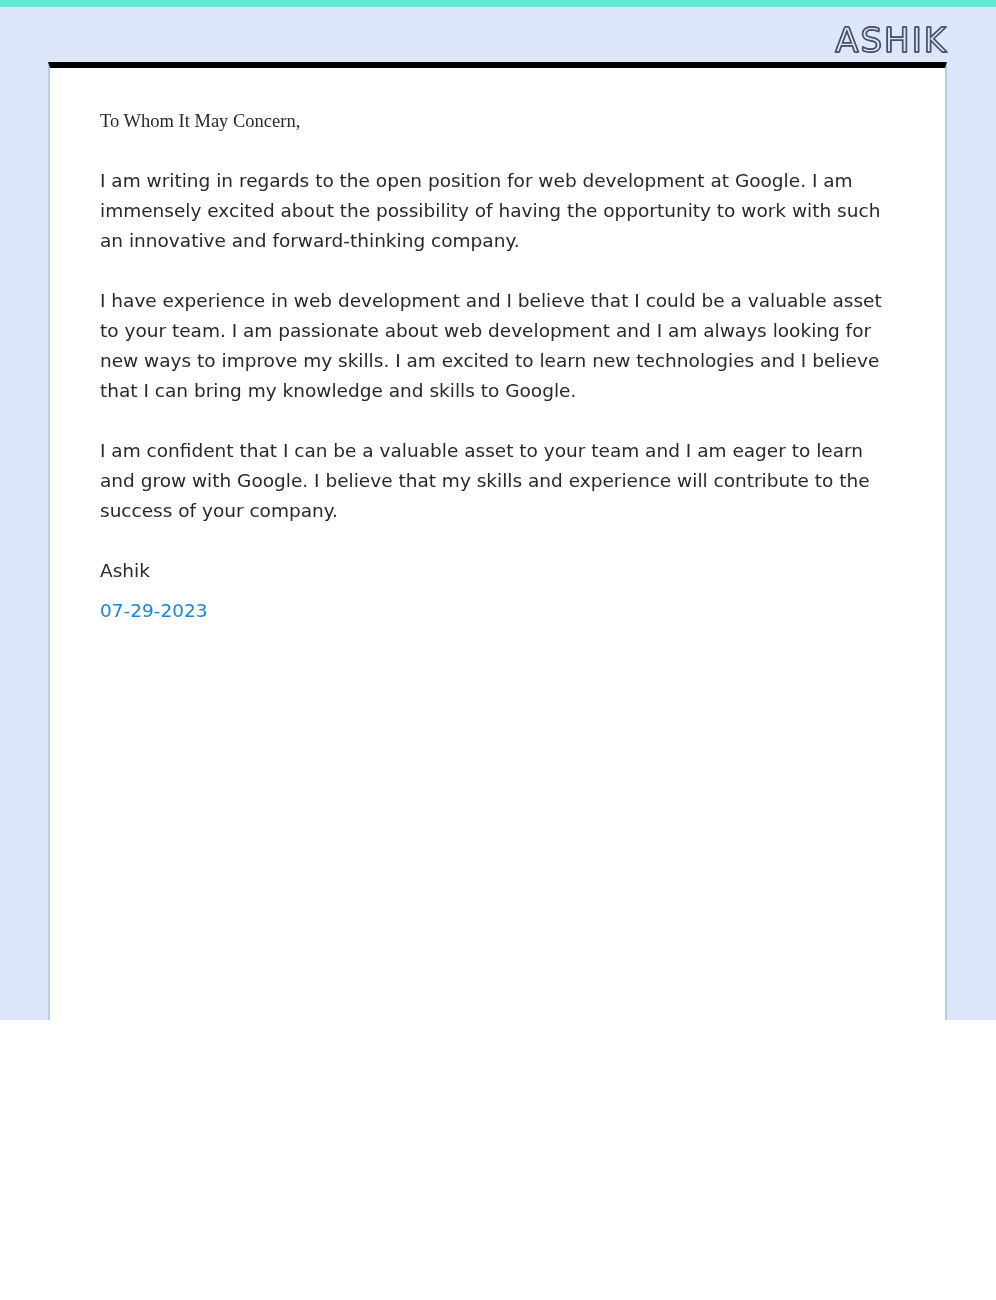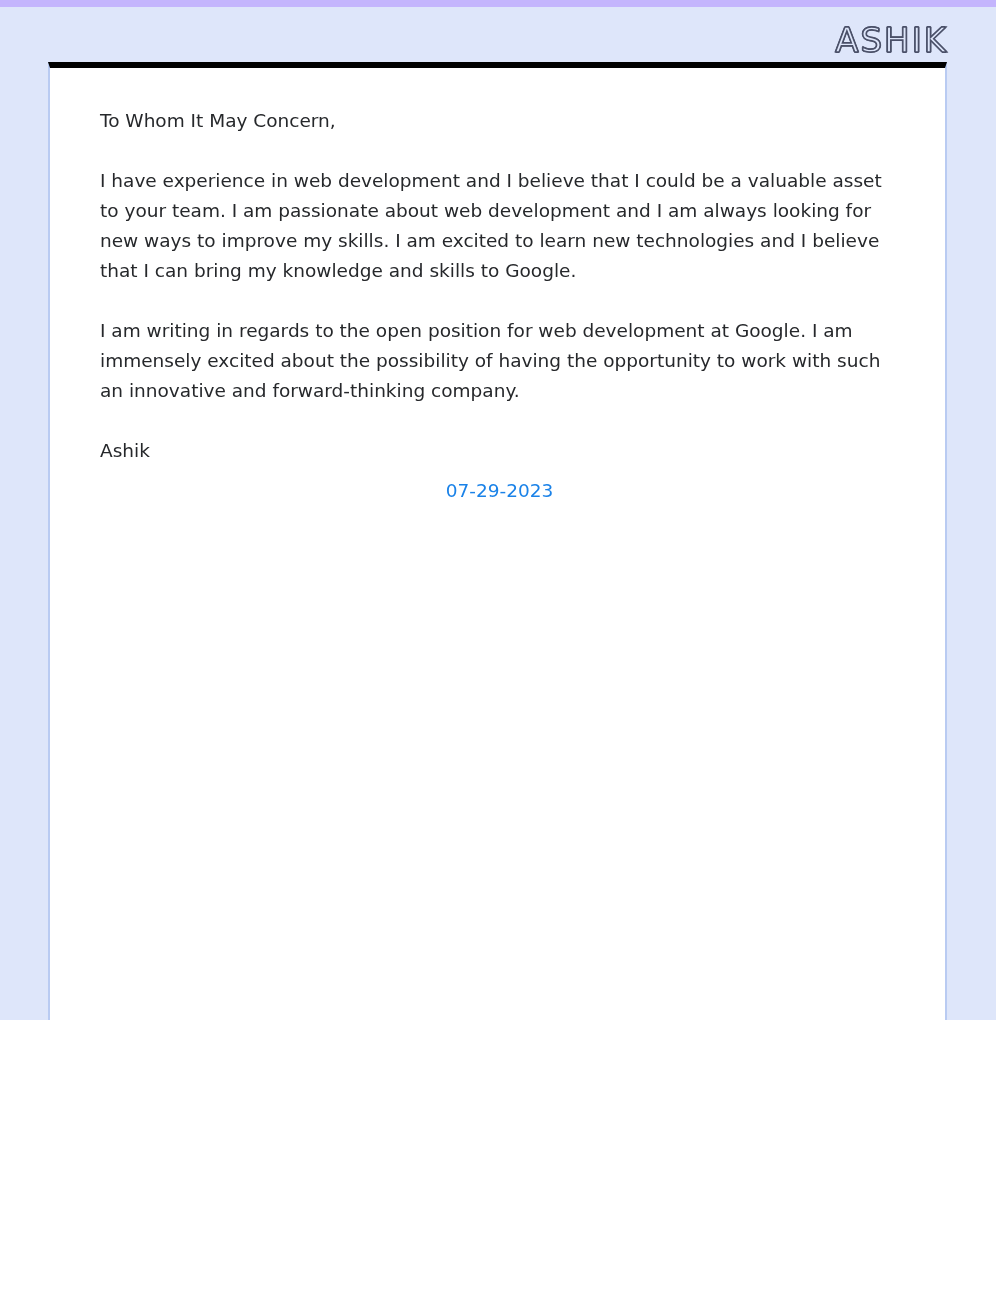--- a/index.html
+++ b/index.html
@@ -6,21 +6,21 @@
     margin: 0;
     padding: 0;
     background: #ffffff;
   }
 
   #page {
     position: relative;
     width: 996px;
     height: 1020px;
     box-sizing: border-box;
-    background: #c4b5fd;
+    background: #5eead4;
     font-family: "DejaVu Sans", sans-serif;
     overflow: hidden;
   }
 
   
   .paper-area {
     position: absolute;
     left: 0;
     top: 7px;
     width: 996px;
@@ -74,30 +74,30 @@
     font-weight: 400;
   }
 
   .letter-body p {
     margin: 0 0 30px 0;
     max-width: 800px;
   }
 
   .salutation {
     margin-bottom: 30px;
+    font-family: Liberation Serif, serif;
   }
 
   .signer-name {
     margin-bottom: 10px !important;
   }
 
   .letter-date {
     color: #1a82e8;
     margin: 0;
-    text-align: center;
   }
 
   .card-footer {
     position: absolute;
     right: 10px;
     bottom: 8px;
     font-family: Liberation Mono, monospace;
     font-size: 13.5px;
     color: #3d4147;
     letter-spacing: 0.1px;
@@ -111,24 +111,25 @@
   <div class="paper-area">
 
     <div class="brand">ASHIK</div>
 
     <div class="letter-card">
 
       <div class="letter-body">
 
         <p class="salutation">To Whom It May Concern,</p>
 
+        <p>I am writing in regards to the open position for web development at Google. I am immensely excited about the possibility of having the opportunity to work with such an innovative and forward-thinking company.</p>
+
         <p>I have experience in web development and I believe that I could be a valuable asset to your team. I am passionate about web development and I am always looking for new ways to improve my skills. I am excited to learn new technologies and I believe that I can bring my knowledge and skills to Google.</p>
 
-        <p>I am writing in regards to the open position for web development at Google. I am immensely excited about the possibility of having the opportunity to work with such an innovative and forward-thinking company.</p>
-
+        <p>I am confident that I can be a valuable asset to your team and I am eager to learn and grow with Google. I believe that my skills and experience will contribute to the success of your company.</p>
 
 
 
         <p class="signer-name">Ashik</p>
 
         <p class="letter-date">07-29-2023</p>
 
       </div>
 
       <div class="card-footer">Lazyapply.com</div>

